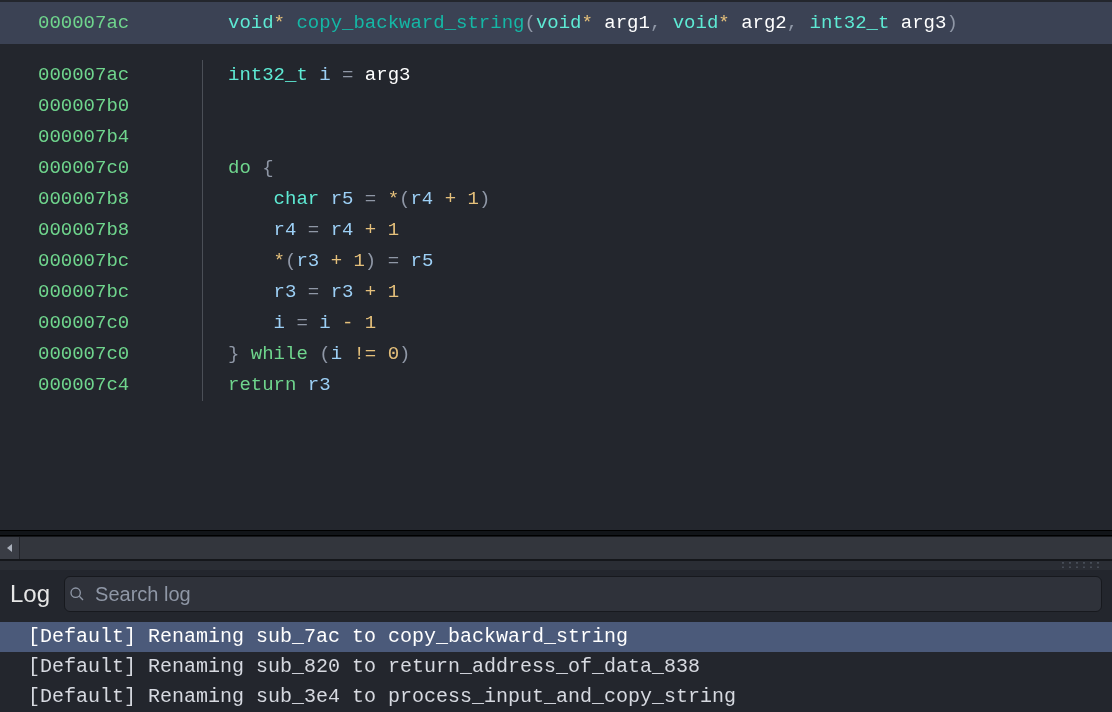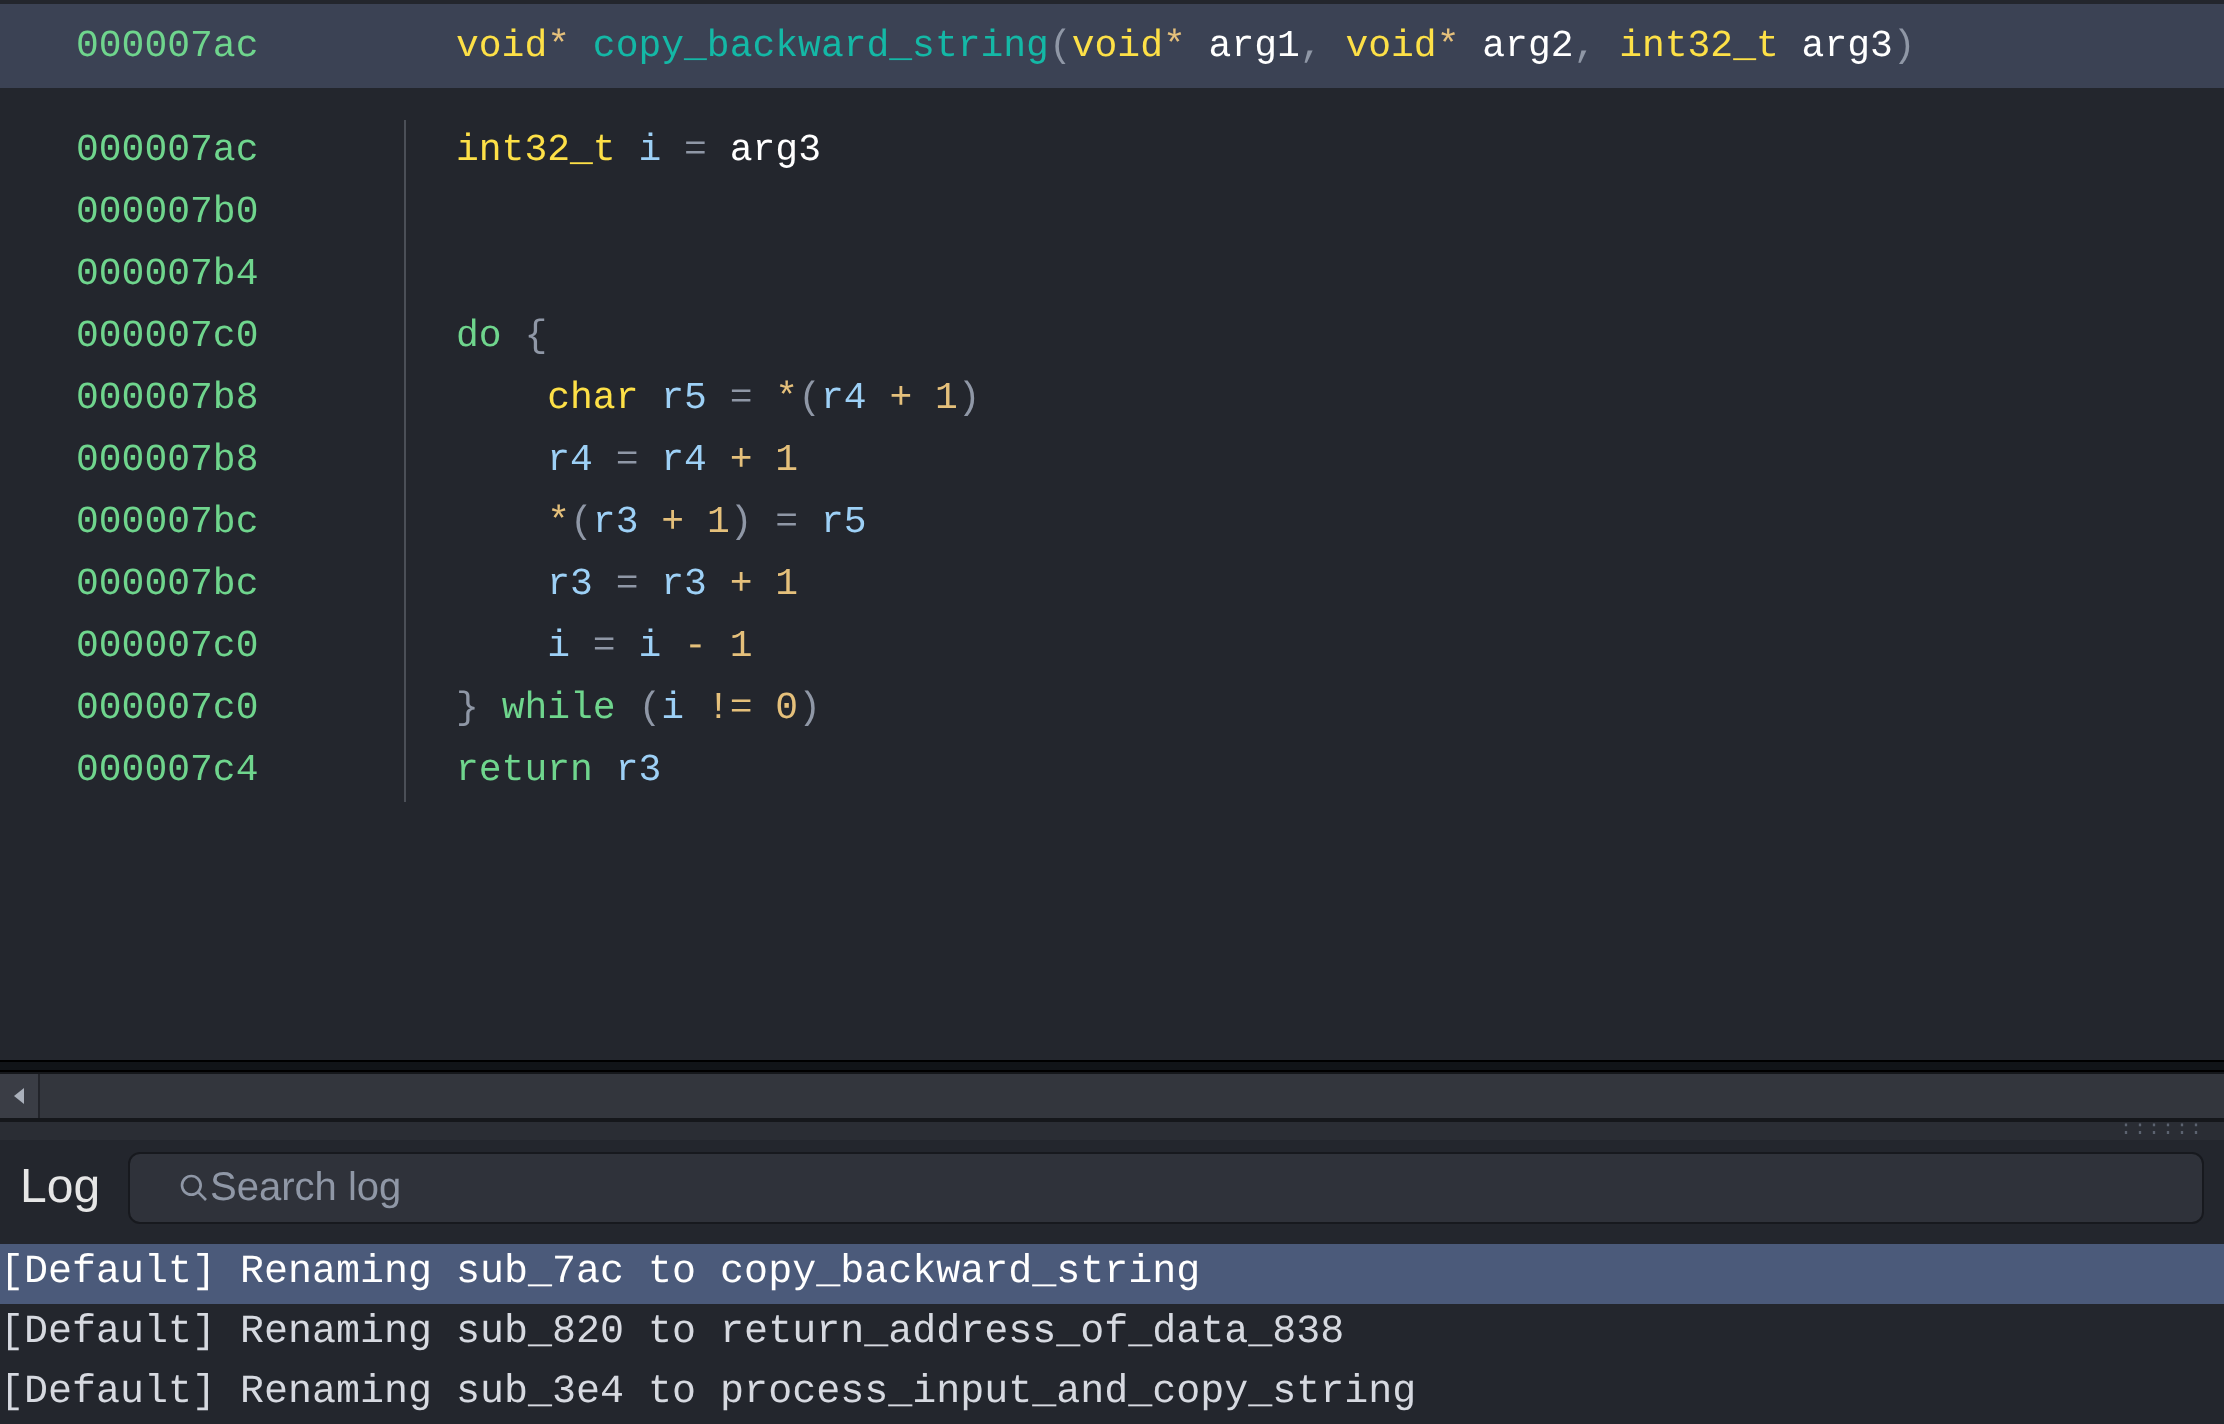--- a/index.html
+++ b/index.html
@@ -47,21 +47,21 @@
   .sep::before{
     content:"";
     display:block;
     width:1px;
     height:31px;
     background:#4b4f57;
   }
   .code-line.header .sep::before{ background:transparent; }
   .code { white-space: pre; }
   .kw  { color: #6fd58d; }         
-  .type{ color: #fde047; font-family: Liberation Mono, monospace; }         
+  .type{ color: #5eead4; font-family: Liberation Mono, monospace; }         
   .fn  { color: #14b8a6; }         
   .var { color: #9dd0f6; }         
   .arg { color: #ffffff; }
   .op  { color: #e5c07b; }
   .num { color: #e5c07b; }
   .pun { color: #8f97a6; }
   .star{ color: #e5c07b; }
 
   .hsplit {
     height: 6px;
@@ -110,38 +110,40 @@
     font-size: 24px;
   }
   .search-wrap{
     flex:1;
     background:#2f323a;
     border:1px solid #17191e;
     border-radius:6px;
     display:flex;
     align-items:center;
     height:36px;
-    padding:0 24px;
+    padding:0 4px;
+    gap:10px;
   }
   .search-wrap svg{ width:16px; height:16px; fill:none; stroke:#8f97a6; stroke-width:2;}
   .search-wrap input{
     flex:1; background:transparent; border:none; outline:none;
     color:#cfd3dc;
     font-family: -apple-system, 'Helvetica Neue', Arial, sans-serif;
     font-size:20px;
   }
   .search-wrap input::placeholder{ color:#8f97a6; }
 
   .log-lines{
     font-size:20px;
     line-height:30px;
   }
   .log-line{
     white-space:pre;
     color:#d6d9e0;
+    padding-left:28px;
   }
   .log-line.sel{
     background:#4b5a7a;
     color:#fff;
   }
 </style>
 </head>
 <body>
 
 <div class="code-view">

